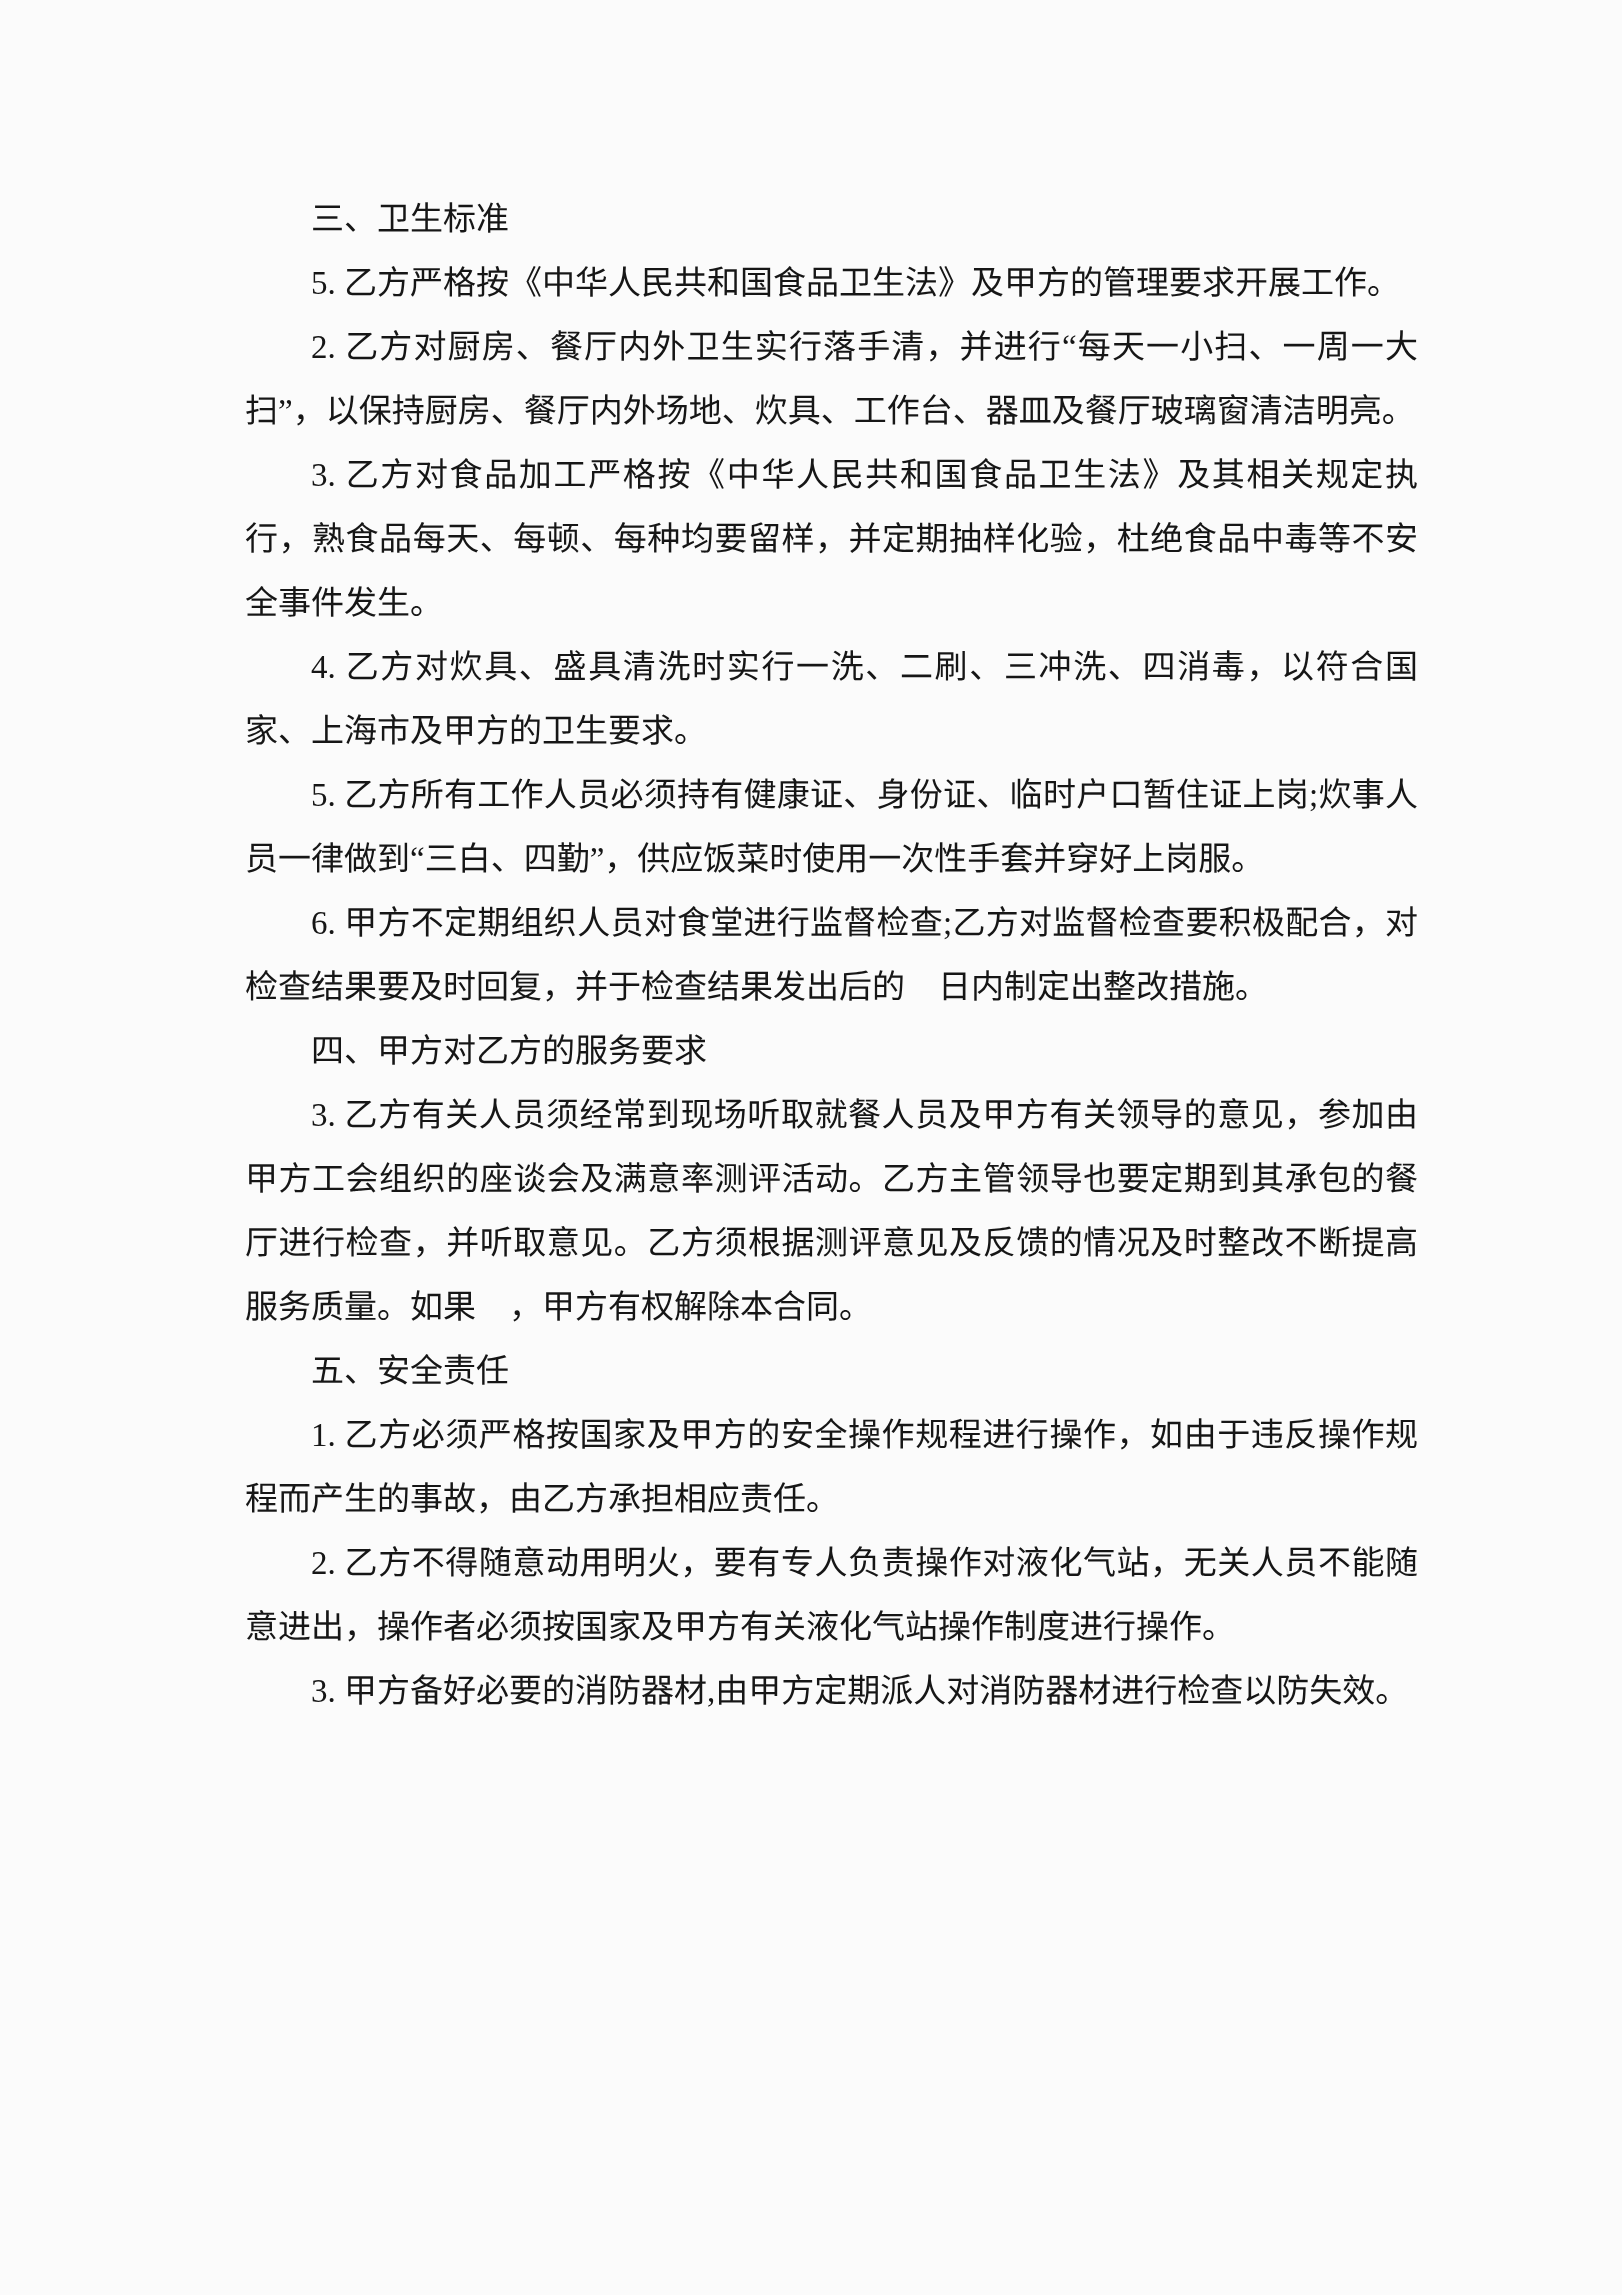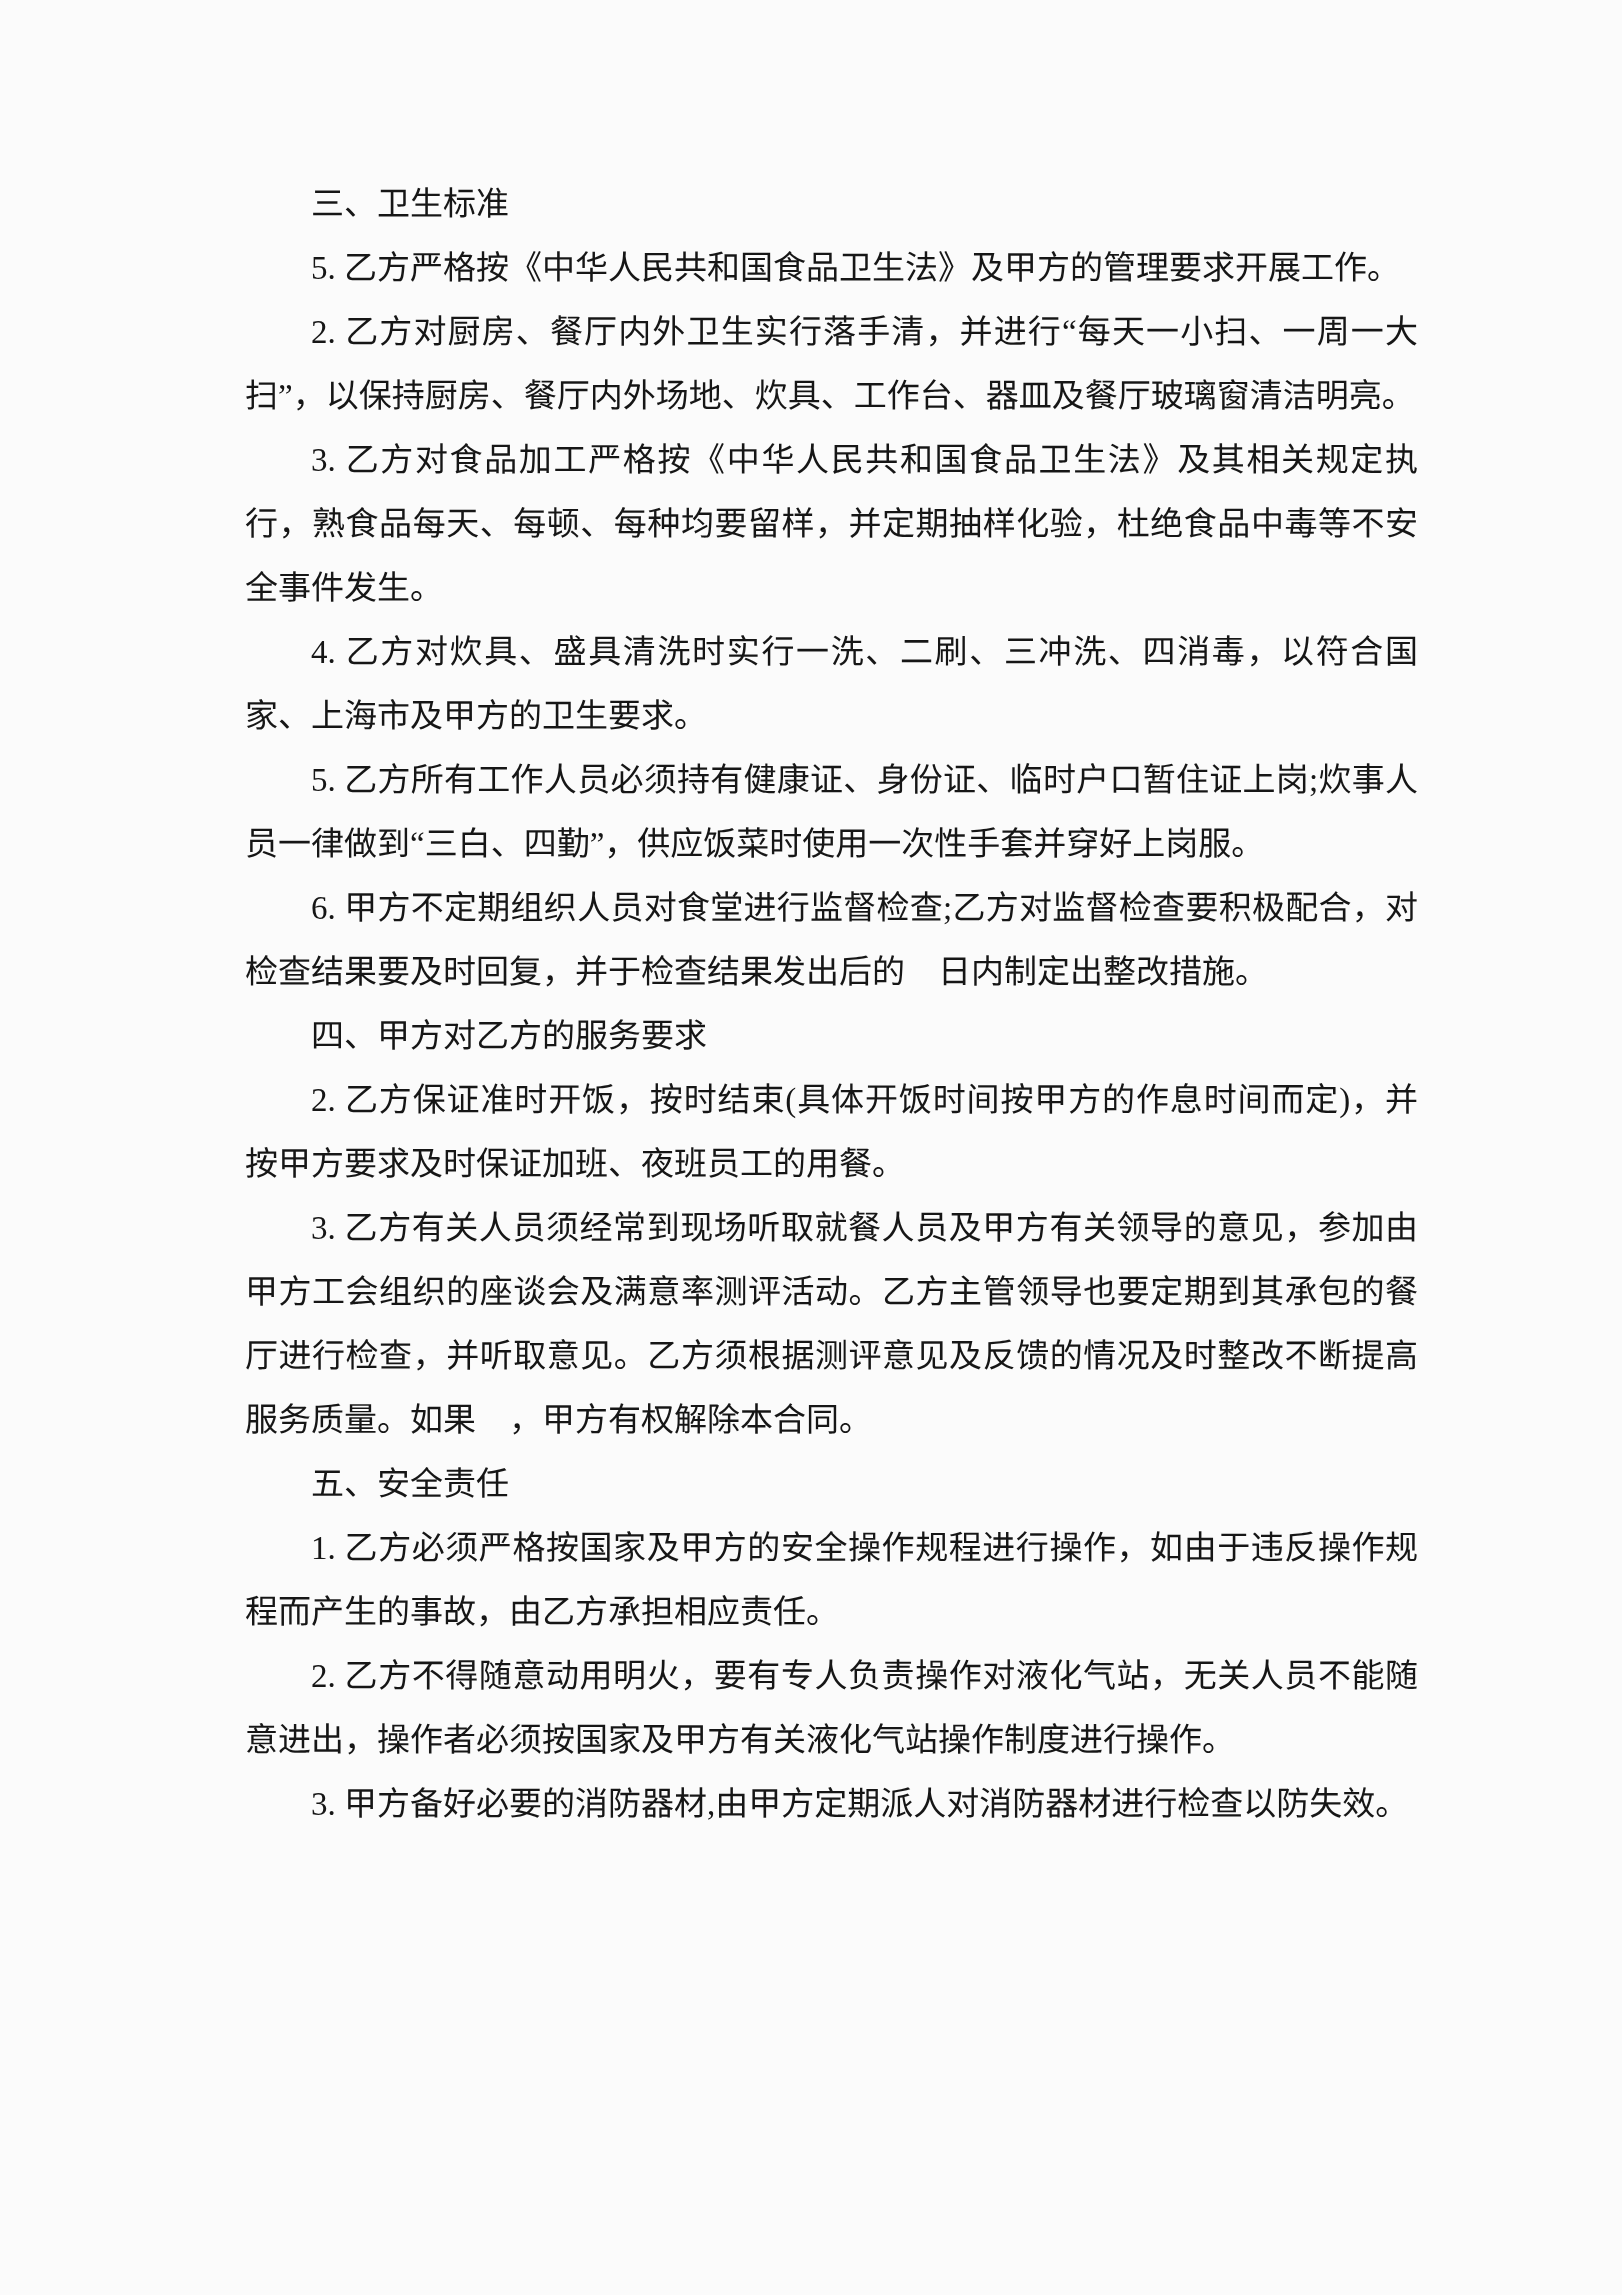--- a/index.html
+++ b/index.html
@@ -12,21 +12,21 @@
     width: 1623px;
     height: 2295px;
     background: #fbfbfb;
     overflow: hidden;
     font-family: "Liberation Serif", "DejaVu Serif", serif;
     color: #161616;
   }
   .doc-content {
     position: absolute;
     left: 245px;
-    top: 172px;
+    top: 187px;
     width: 1173px;
   }
   .doc-content p {
     margin: 0;
     padding: 0;
     font-size: 33px;
     line-height: 64px;
     text-indent: 2em;
     text-align: justify;
     letter-spacing: 0;
@@ -39,21 +39,20 @@
 <div class="page">
   <div class="doc-content">
     <p>三、卫生标准</p>
     <p>5. 乙方严格按《中华人民共和国食品卫生法》及甲方的管理要求开展工作。</p>
     <p>2. 乙方对厨房、餐厅内外卫生实行落手清，并进行“每天一小扫、一周一大扫”，以保持厨房、餐厅内外场地、炊具、工作台、器皿及餐厅玻璃窗清洁明亮。</p>
     <p>3. 乙方对食品加工严格按《中华人民共和国食品卫生法》及其相关规定执行，熟食品每天、每顿、每种均要留样，并定期抽样化验，杜绝食品中毒等不安全事件发生。</p>
     <p>4. 乙方对炊具、盛具清洗时实行一洗、二刷、三冲洗、四消毒，以符合国家、上海市及甲方的卫生要求。</p>
     <p>5. 乙方所有工作人员必须持有健康证、身份证、临时户口暂住证上岗;炊事人员一律做到“三白、四勤”，供应饭菜时使用一次性手套并穿好上岗服。</p>
     <p>6. 甲方不定期组织人员对食堂进行监督检查;乙方对监督检查要积极配合，对检查结果要及时回复，并于检查结果发出后的　日内制定出整改措施。</p>
     <p>四、甲方对乙方的服务要求</p>
-    <p>2. 乙方保证准时开饭，按时结束(具体开饭时间按甲方的作息时间而定)，并按甲方要求及时保证加班、夜班员工的用餐。</p>
     <p>3. 乙方有关人员须经常到现场听取就餐人员及甲方有关领导的意见，参加由甲方工会组织的座谈会及满意率测评活动。乙方主管领导也要定期到其承包的餐厅进行检查，并听取意见。乙方须根据测评意见及反馈的情况及时整改不断提高服务质量。如果　，甲方有权解除本合同。</p>
     <p>五、安全责任</p>
     <p>1. 乙方必须严格按国家及甲方的安全操作规程进行操作，如由于违反操作规程而产生的事故，由乙方承担相应责任。</p>
     <p>2. 乙方不得随意动用明火，要有专人负责操作对液化气站，无关人员不能随意进出，操作者必须按国家及甲方有关液化气站操作制度进行操作。</p>
     <p>3. 甲方备好必要的消防器材,由甲方定期派人对消防器材进行检查以防失效。</p>
   </div>
 </div>
 
 
 </body></html>

